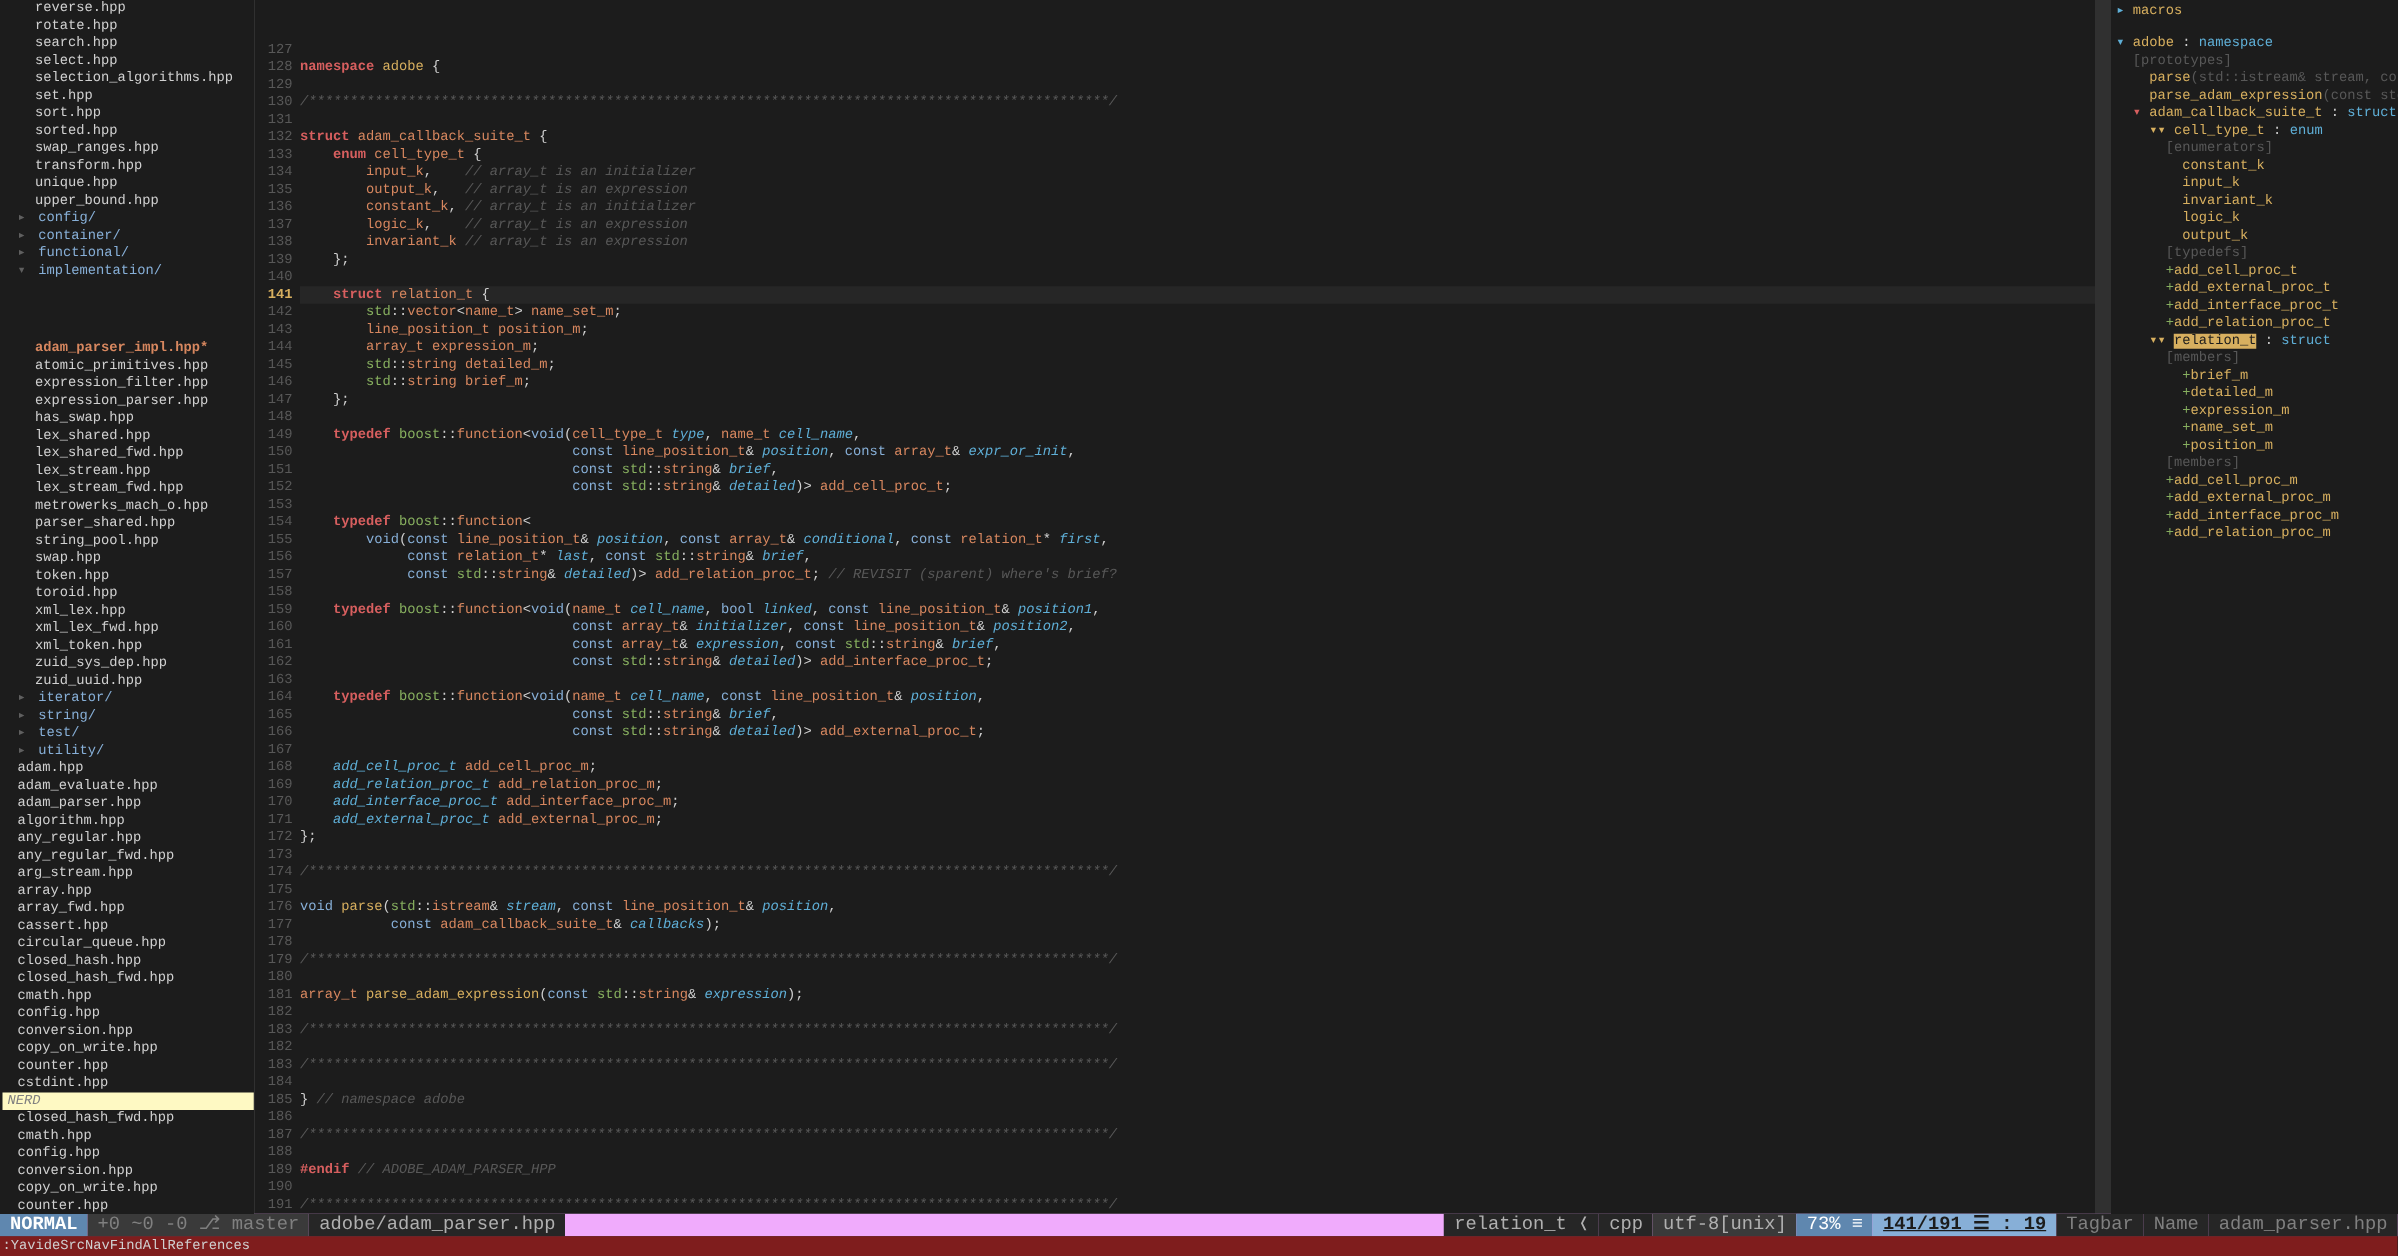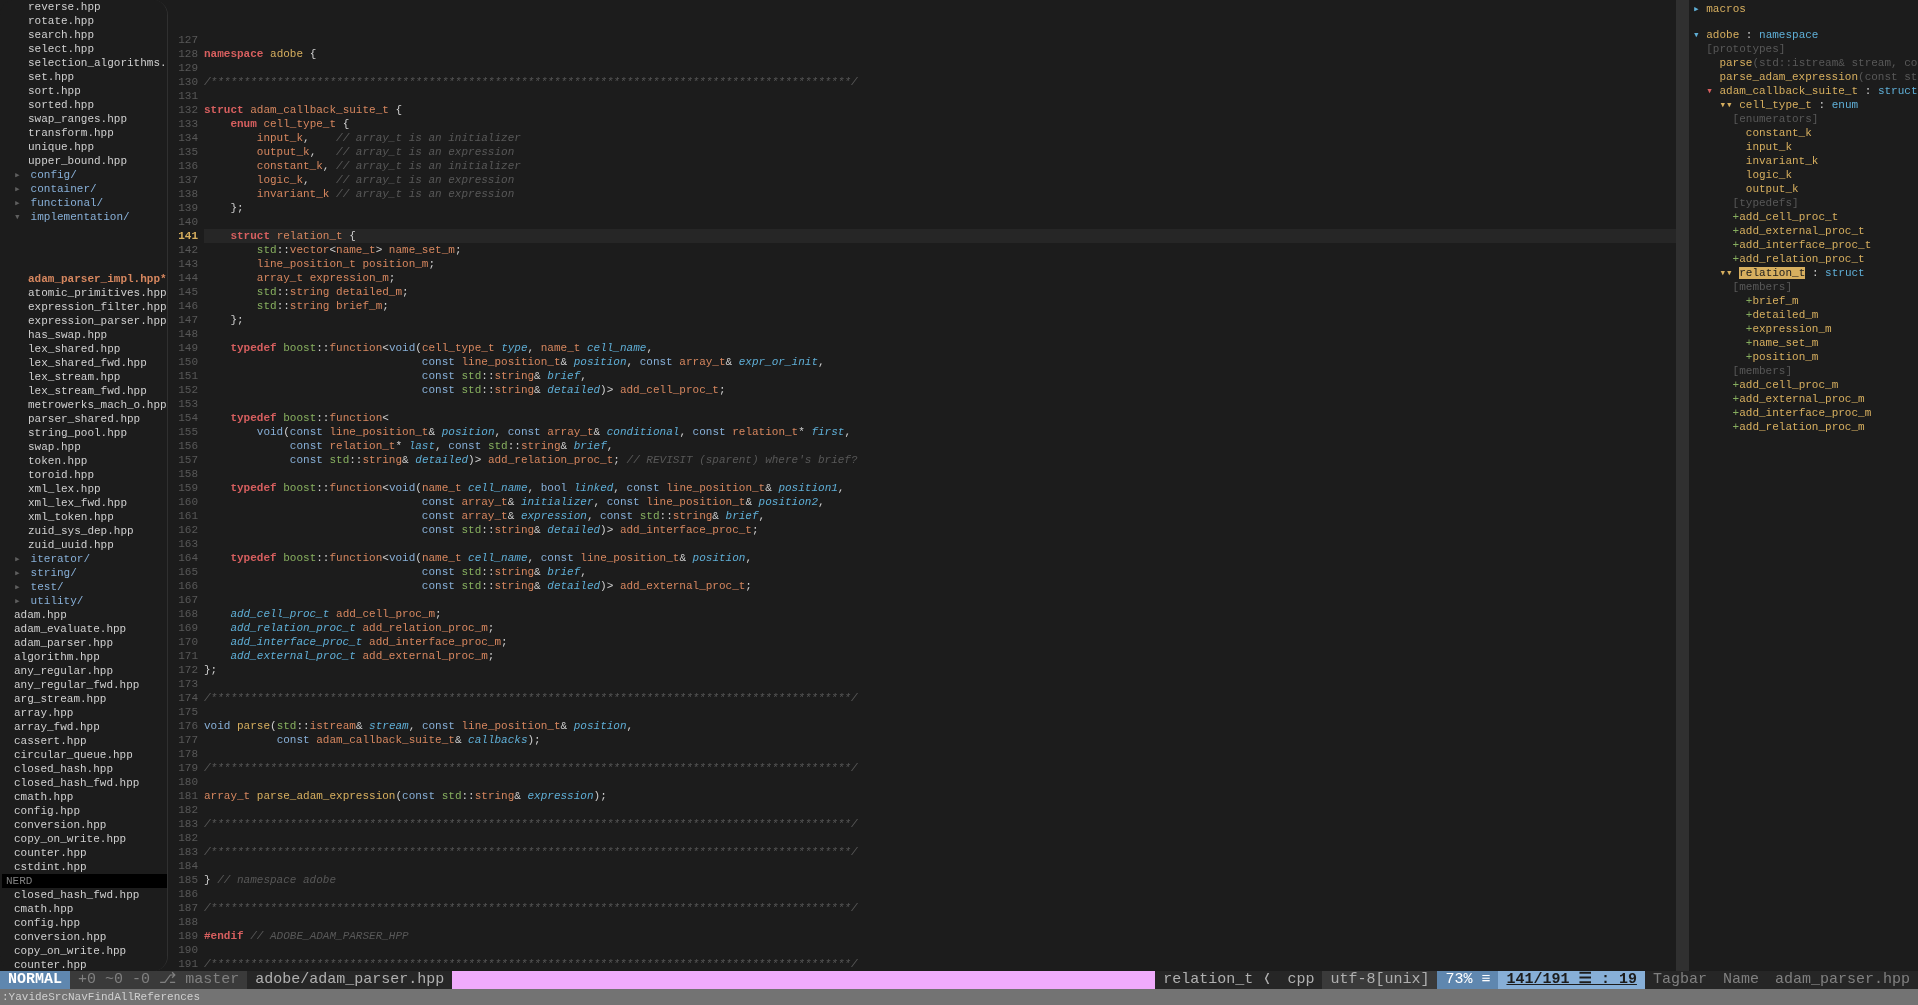--- a/index.html
+++ b/index.html
@@ -13,39 +13,38 @@
   height: 1005px;
   display: flex;
   flex-direction: column;
 }
 .main-area {
   display: flex;
   flex: 1;
   overflow: hidden;
 }
 .file-tree {
-  width: 168px;
+  width: 204px;
   background: #1c1c1c;
   overflow-y: auto;
   border-right: 1px solid #303030;
   padding-left: 2px;
-  border-radius: 15px;
 }
 .file-tree-item {
   white-space: nowrap;
   line-height: 14px;
   cursor: pointer;
   color: #d0d0d0;
 }
 .file-tree-item.dir { color: #87afd7; }
 .file-tree-item.active { color: #d7875f; font-weight: bold; margin-top: 48px; }
 .tree-arrow { color: #5f5f5f; display: inline-block; width: 10px; }
 .tree-indent-1 { padding-left: 12px; }
 .tree-indent-2 { padding-left: 26px; }
-.nerd-label { background: #000000; color: #808080; padding: 0 4px; line-height: 14px; }
+.nerd-label { background: #fef9c3; color: #808080; padding: 0 4px; line-height: 14px; font-style: italic; }
 
 .code-area {
   flex: 1;
   display: flex;
   background: #1c1c1c;
   overflow: hidden;
   align-items: flex-end;
 }
 .gutter {
   width: 36px;
@@ -109,21 +108,21 @@
 .git-seg { background: #3a3a3a; color: #808080; }
 .file-seg { background: #262626; color: #b0b0b0; }
 .enc-seg { background: #3a3a3a; color: #b0b0b0; }
 .pct-seg { background: #5f87af; color: #ffffff; }
 .pos-seg { background: #87afd7; color: #1c1c1c; font-weight: bold; text-decoration: underline; }
 .tag-status { background: #262626; color: #808080; }
 
 .cmd-line {
   height: 16px;
   line-height: 16px;
-  background: #737373;
+  background: #7f1d1d;
   color: #d0d0d0;
   padding-left: 2px;
 }
 
 .scrollbar-right {
   width: 12px;
   background: #303030;
 }
 </style>
 </head>

